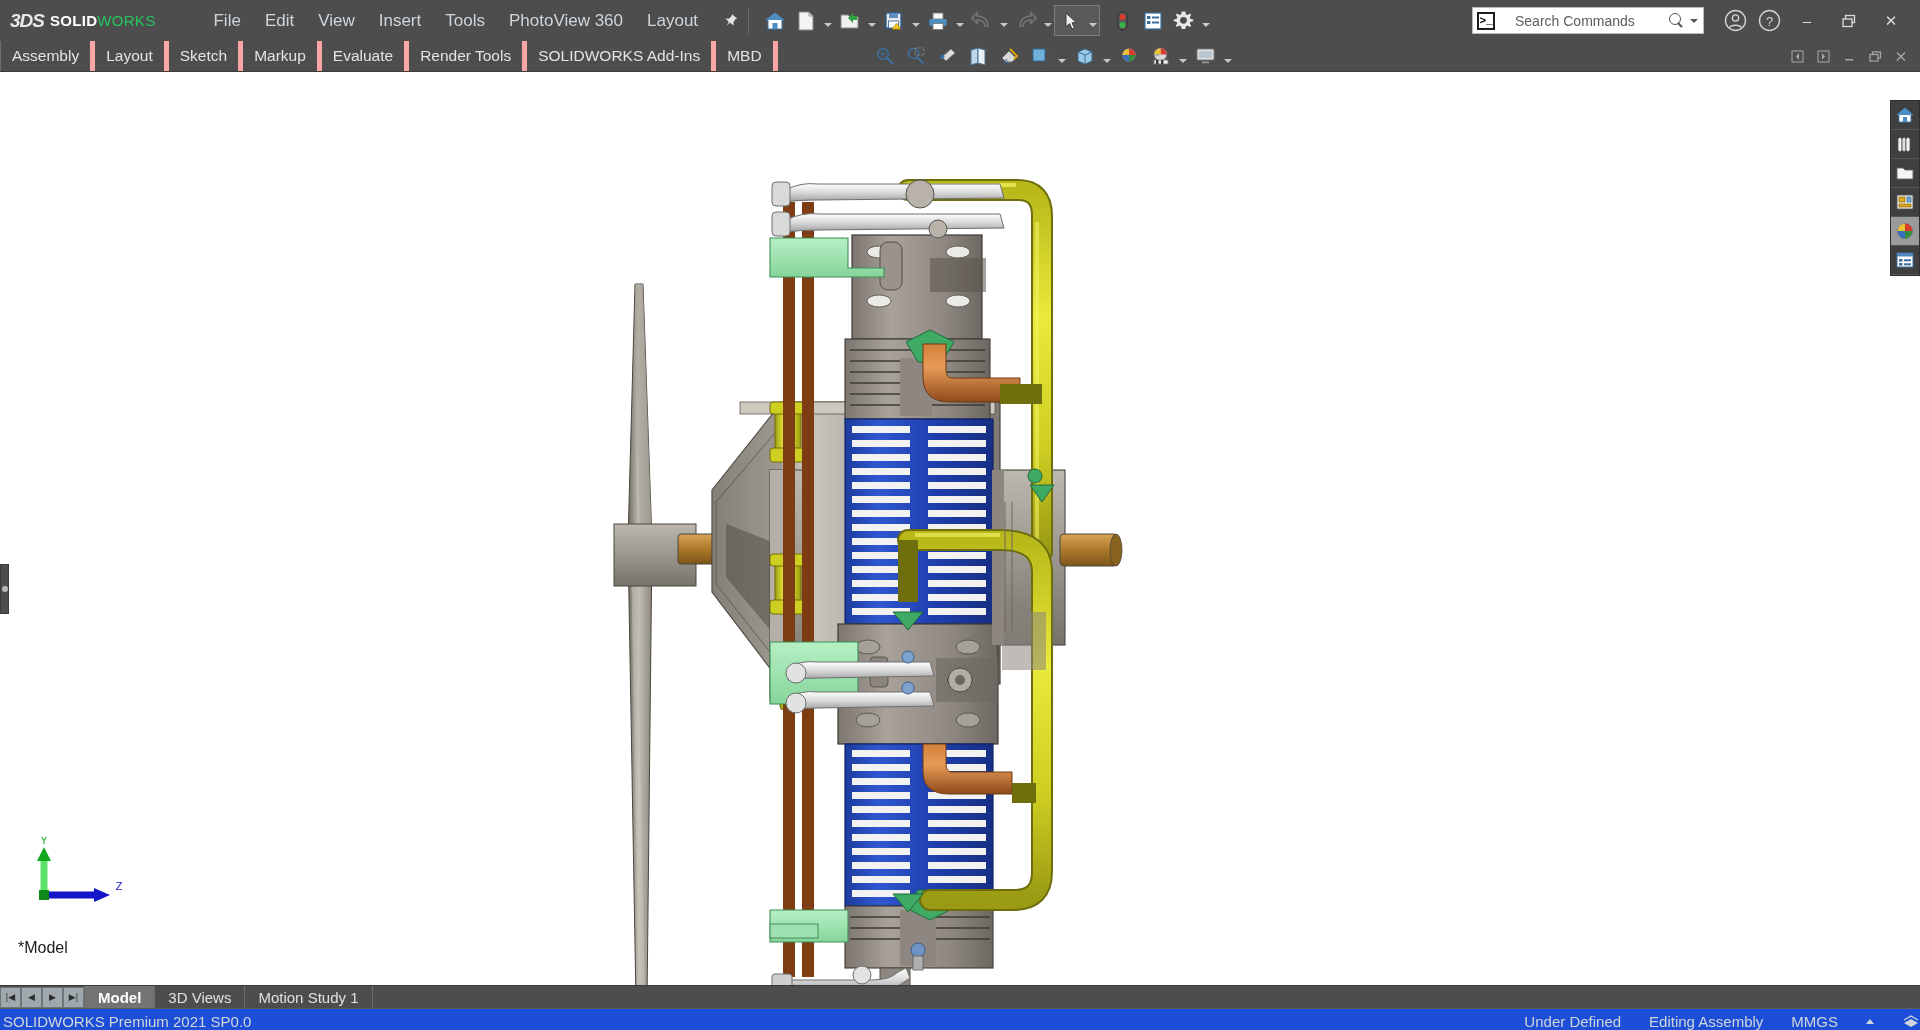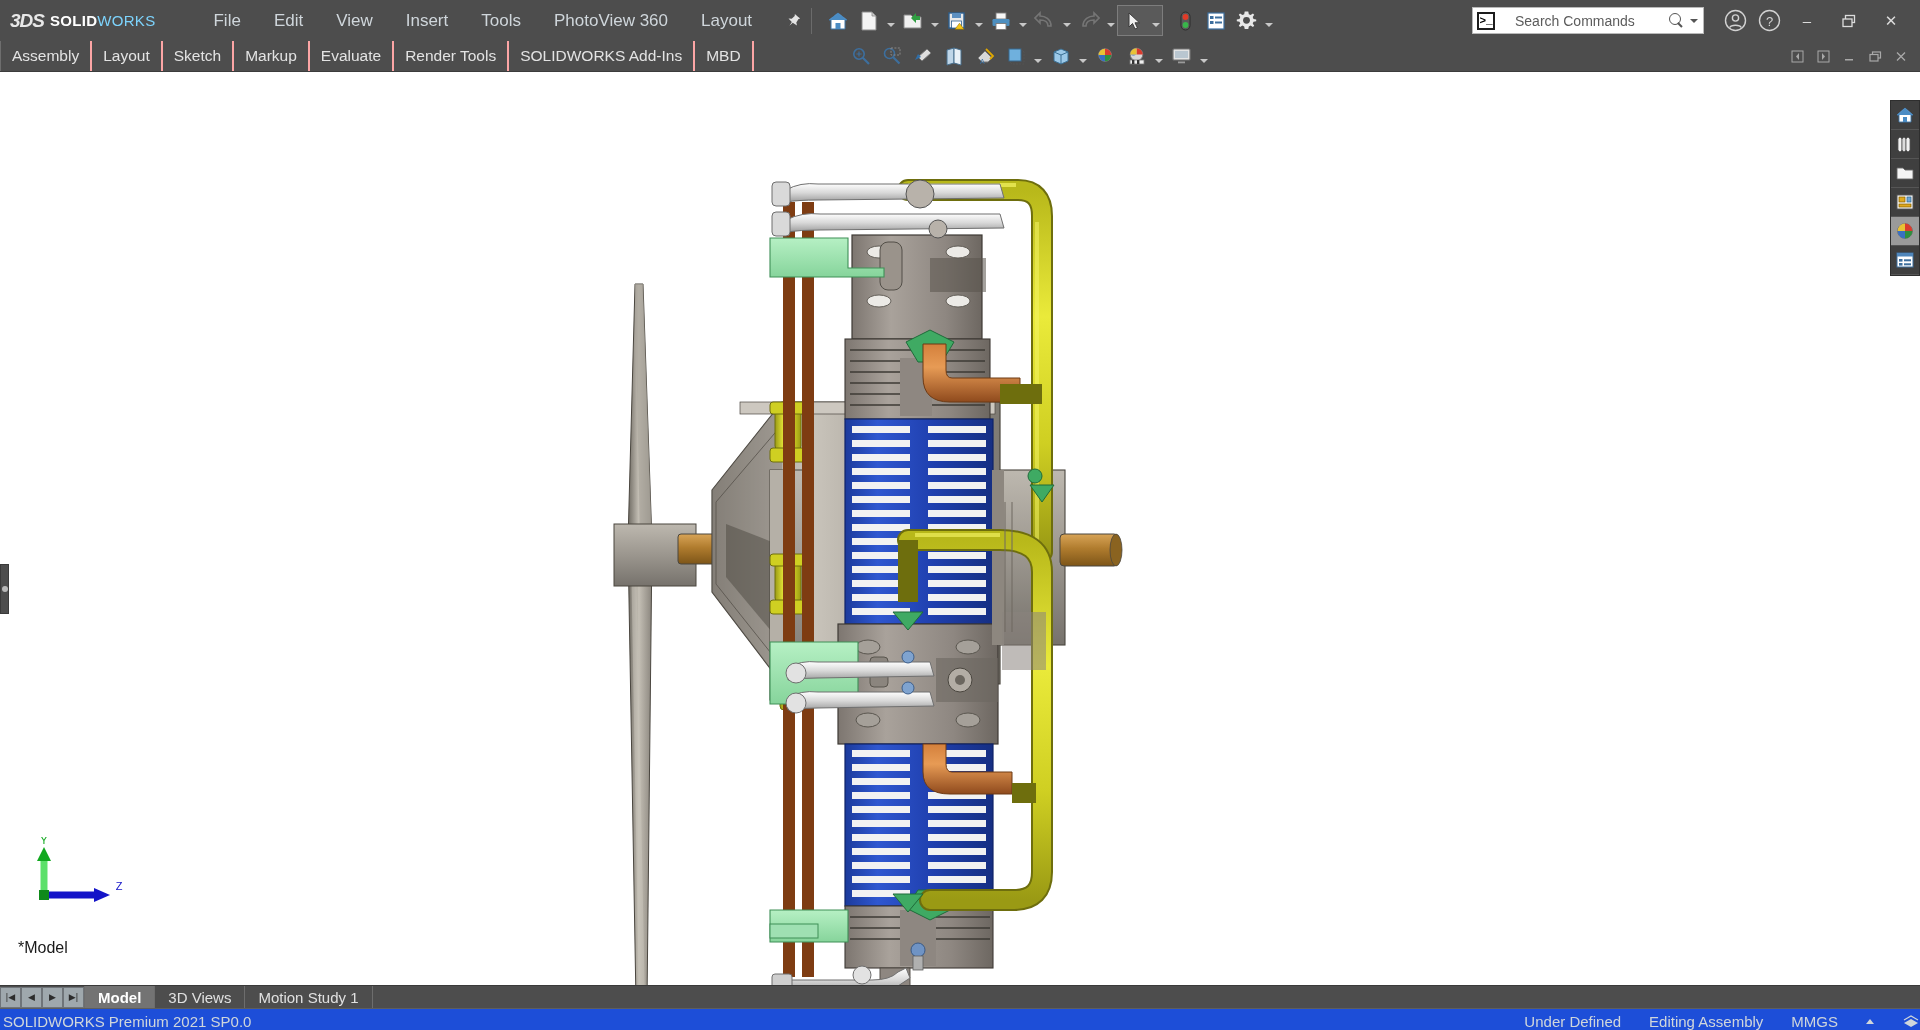--- a/index.html
+++ b/index.html
@@ -16,23 +16,23 @@
     position: absolute; top: 0; left: 0; width: 1920px; height: 41px;
     background: #4d4d4d;
     display: flex; align-items: center;
   }
   .logo-wrap { display: flex; align-items: center; padding: 0 14px 0 10px; }
   .ds-mark {
     font-size: 19px; font-style: italic; font-weight: bold; color: #e8e8e8;
     letter-spacing: -1px; margin-right: 6px; line-height: 1;
   }
   .sw-word { font-size: 15px; font-weight: bold; color: #ffffff; letter-spacing: .3px; }
-  .sw-word .thin { font-weight: normal; color: #7dd3fc; }
-
-  .menubar { display: flex; align-items: center; gap: 13px; margin-left: 34px; }
+  .sw-word .thin { font-weight: normal; color: #22c55e; }
+
+  .menubar { display: flex; align-items: center; gap: 4px; margin-left: 34px; }
   .menu-item {
     color: #cfd6db; font-size: 17px; padding: 4px 10px; cursor: default;
     white-space: nowrap;
   }
 
   .pin-icon { margin-left: 10px; color: #e4e4e4; font-size: 17px; transform: rotate(40deg); }
 
   .tb-sep { width: 1px; height: 26px; background: #6b6b6b; margin: 0 10px; }
 
   .tbtn {
@@ -93,21 +93,21 @@
 
   
   .ribbon {
     position: absolute; top: 41px; left: 0; width: 1920px; height: 31px;
     background: #4d4d4d; display: flex; align-items: stretch;
     border-bottom: 1px solid #3c3c3c;
   }
   .rtab {
     display: flex; align-items: center; padding: 0 11px;
     color: #e3e3e3; font-size: 15.5px; cursor: default;
-    border-right: 2px solid #fca5a5; white-space: nowrap;
+    border-right: 5px solid #fca5a5; white-space: nowrap;
   }
   .rtab:first-child { border-left: 1px solid #6e6e6e; }
 
   .ribbon-tools { display: flex; align-items: center; margin-left: 92px; gap: 1px; }
   .rtbtn {
     width: 30px; height: 29px; display: flex; align-items: center; justify-content: center;
     cursor: default;
   }
 
   .ribbon-right { margin-left: auto; display: flex; align-items: center; padding-right: 6px; }

